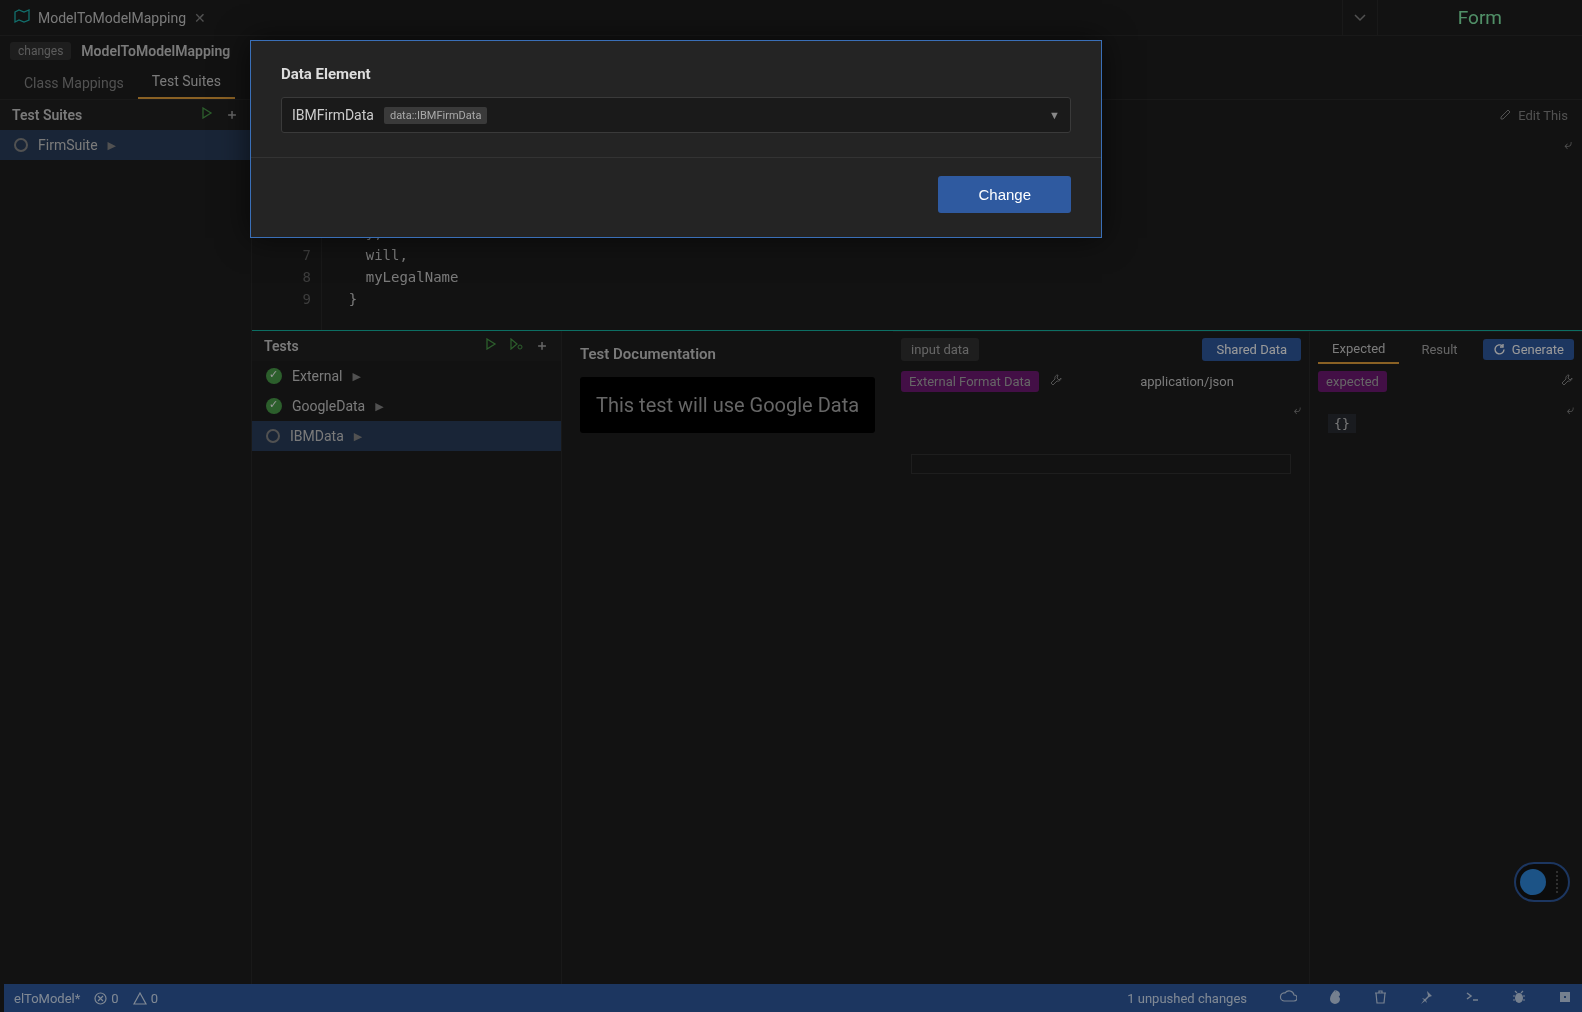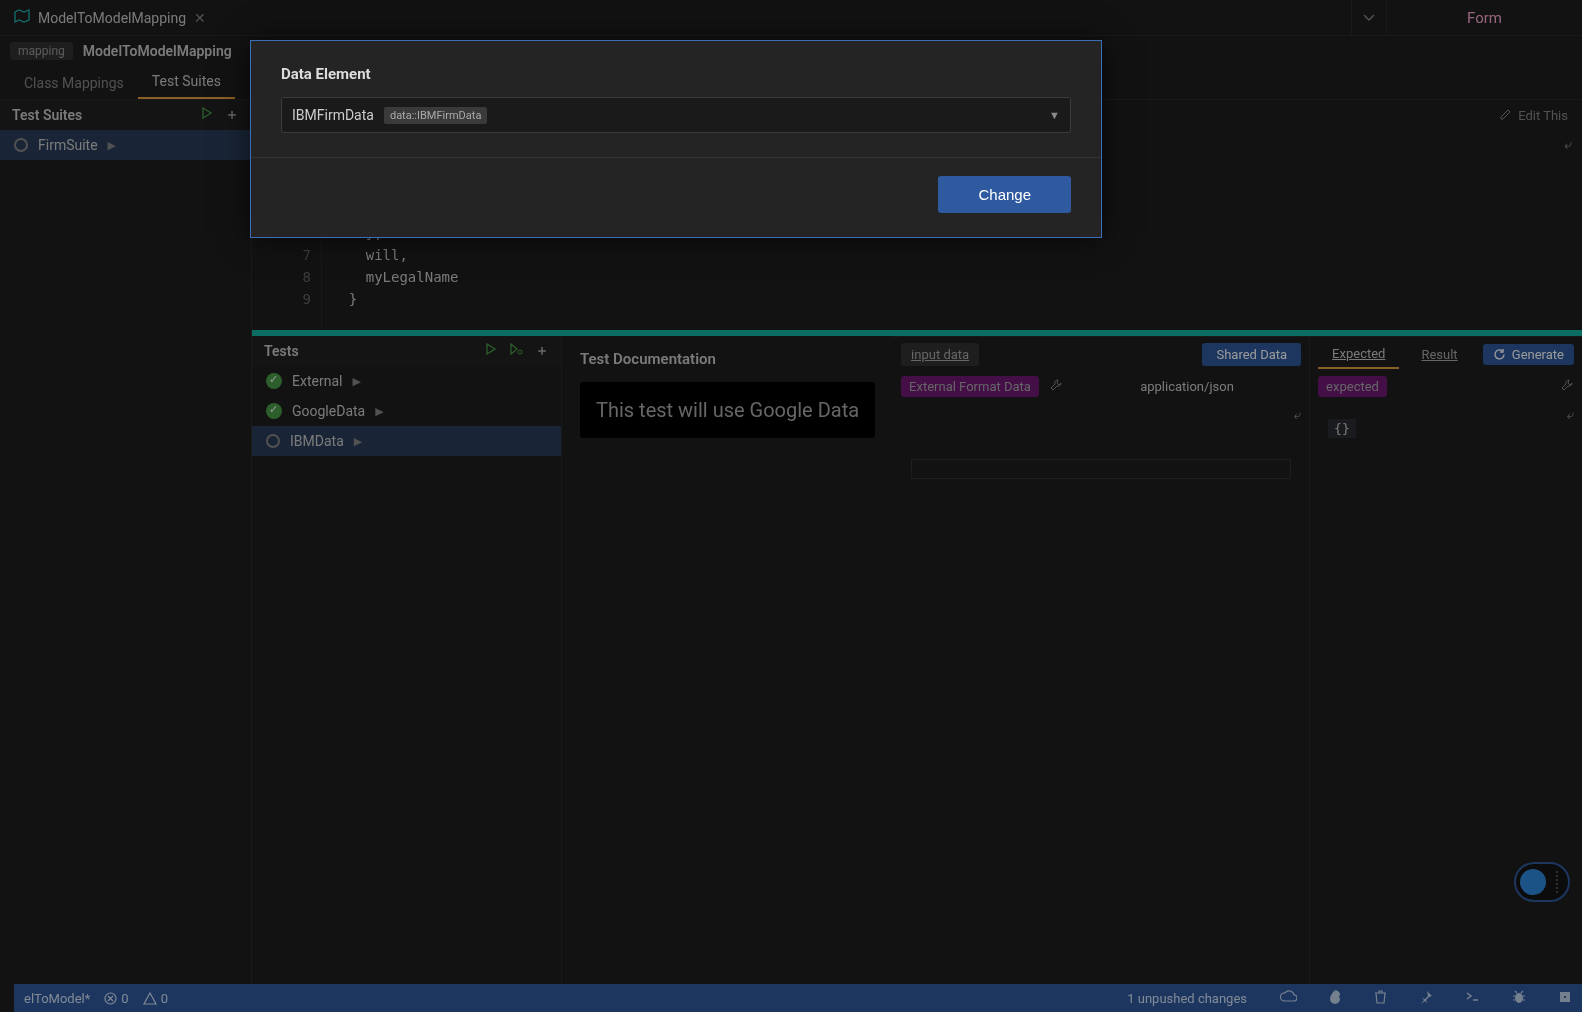--- a/index.html
+++ b/index.html
@@ -49,22 +49,22 @@
     height: 100%;
     display: flex;
     align-items: center;
     justify-content: center;
     border-left: 1px solid #2a2a2a;
     border-right: 1px solid #2a2a2a;
     color: #888;
   }
   .form-label {
     padding: 0 80px;
-    font-size: 15px;
-    color: #f9a8d4;
+    font-size: 19px;
+    color: #86efac;
   }
   
   .breadcrumb-row {
     height: 30px;
     display: flex;
     align-items: center;
     padding: 0 10px;
     gap: 10px;
     background: #1e1e1e;
     color: #999;
@@ -209,21 +209,21 @@
     position: absolute;
     top: 6px;
     right: 10px;
     color: #888;
     font-size: 14px;
   }
   
   .middle-row {
     display: flex;
     flex: 1;
-    border-top: 6px solid #14b8a6;
+    border-top: 1px solid #14b8a6;
   }
   .tests-panel {
     width: 310px;
     border-right: 1px solid #2a2a2a;
     background: #1e1e1e;
   }
   .doc-panel {
     flex: 1;
     display: flex;
     flex-direction: row;
@@ -258,21 +258,20 @@
     padding: 0 8px;
     gap: 8px;
   }
   .lower-tab {
     padding: 4px 10px;
     font-size: 13px;
     color: #aaa;
     background: #333;
     border-radius: 3px;
     cursor: pointer;
-    text-decoration: underline;
   }
   .lower-tab.plain {
     background: transparent;
     padding: 6px 14px;
   }
   .lower-tab.active {
     color: #ccc;
     border-bottom: 2px solid #e6a23c;
     border-radius: 0;
     background: transparent;
@@ -332,21 +331,21 @@
   .wrap-sm {
     position: absolute;
     top: 6px;
     right: 8px;
     color: #888;
   }
   
   .status-bar {
     position: absolute;
     bottom: 0;
-    left: 14px;
+    left: 4px;
     right: 0;
     height: 28px;
     background: #2f5aa0;
     display: flex;
     align-items: center;
     padding: 0 10px;
     font-size: 13px;
     color: #d5e4f7;
     gap: 14px;
   }
@@ -463,21 +462,21 @@
     <div class="collapse-btn">
       <svg width="12" height="8" viewBox="0 0 12 8">
           <path d="M1 1 L6 6 L11 1" fill="none" stroke="#888" stroke-width="1.5"></path>
         </svg>
     </div>
     <div class="form-label">Form</div>
   </div>
 </div>
 
 <div class="breadcrumb-row">
-  <span class="breadcrumb-chip">mapping</span>
+  <span class="breadcrumb-chip">changes</span>
   <span class="breadcrumb-main">ModelToModelMapping</span>
 </div>
 
 <div class="sub-tabs">
   <div class="sub-tab">Class Mappings</div>
   <div class="sub-tab active">Test Suites</div>
 </div>
 
 <div class="main">
 

